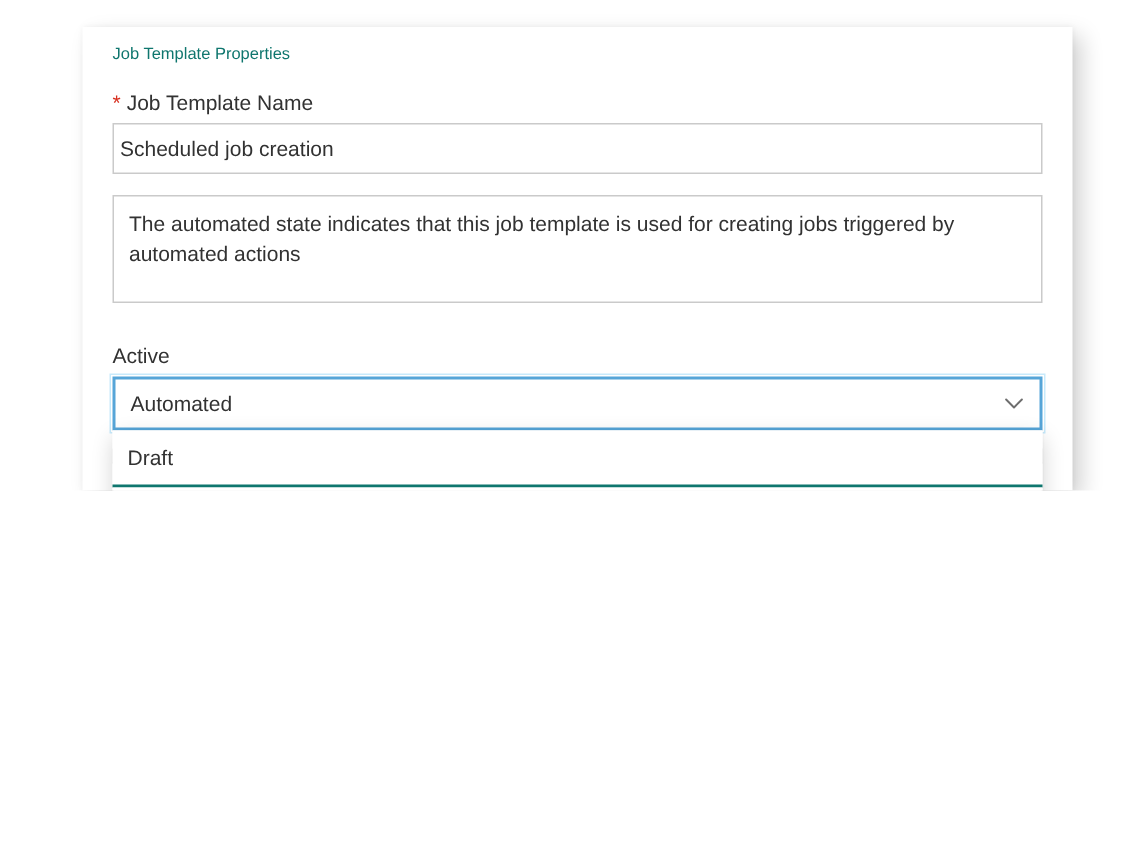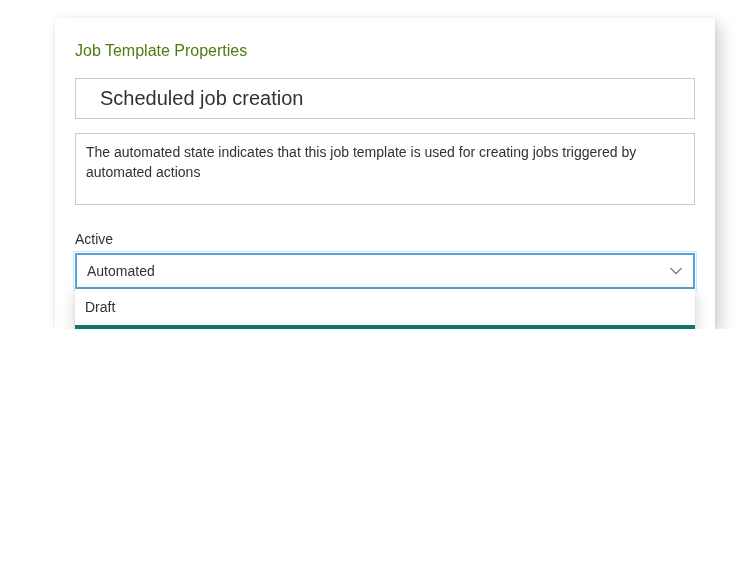--- a/index.html
+++ b/index.html
@@ -11,35 +11,35 @@
   }
   .card {
     position: relative;
     width: 660px;
     margin: 18px 0 0 55px;
     background: #fff;
     box-shadow: 6px 6px 14px rgba(0,0,0,0.18), 0 0 4px rgba(0,0,0,0.06);
     padding: 12px 20px 40px 20px;
   }
   .panel-title {
-    font-size: 16px;
-    color: #4d7c0f;
-    margin: 12px 0 18px 0;
+    font-size: 11px;
+    color: #0f766e;
+    margin: 0 0 18px 0;
   }
   .label-row {
     font-size: 14px;
     color: #323232;
     margin-bottom: 6px;
   }
   .req { color: #d83020; margin-right: 4px; }
   .input {
     width: 100%;
     border: 1px solid #cacaca;
-    padding: 8px 24px;
-    font-size: 20px;
+    padding: 8px 4px;
+    font-size: 14px;
     color: #323232;
     font-family: inherit;
     outline: none;
     background: #fff;
   }
   .textarea {
     width: 100%;
     border: 1px solid #cacaca;
     padding: 8px 10px;
     font-size: 14px;
@@ -77,21 +77,21 @@
     left: 0; right: 0; top: 100%;
     background: #fff;
     border-top: none;
     box-shadow: 0 4px 14px rgba(0,0,0,0.18), 0 0 2px rgba(0,0,0,0.08);
     z-index: 5;
   }
   .option {
     padding: 10px 10px;
     font-size: 14px;
     color: #323232;
-    border-bottom: 5px solid #0f766e;
+    border-bottom: 2px solid #0f766e;
     cursor: pointer;
     background: #fff;
   }
   .option:last-child { border-bottom: none; }
   .option.selected {
     border: 2px solid #0079c1;
     padding: 9px 9px;
   }
   .ghost-bottom {
     position: absolute;
@@ -103,20 +103,23 @@
     border-bottom: 1px solid #cacaca;
   }
 </style>
 </head>
 <body>
 
 <div class="card">
 
   <div class="panel-title">Job Template Properties</div>
 
+  <div class="label-row">
+    <span class="req">*</span><span>Job Template Name</span>
+  </div>
   <input class="input" type="text" value="Scheduled job creation" style="">
 
   <div class="spacer"></div>
 
   <textarea class="textarea" style="">The automated state indicates that this job template is used for creating jobs triggered by automated actions</textarea>
 
   <div class="spacer-lg"></div>
 
   <div class="label-row">Active</div>
 

